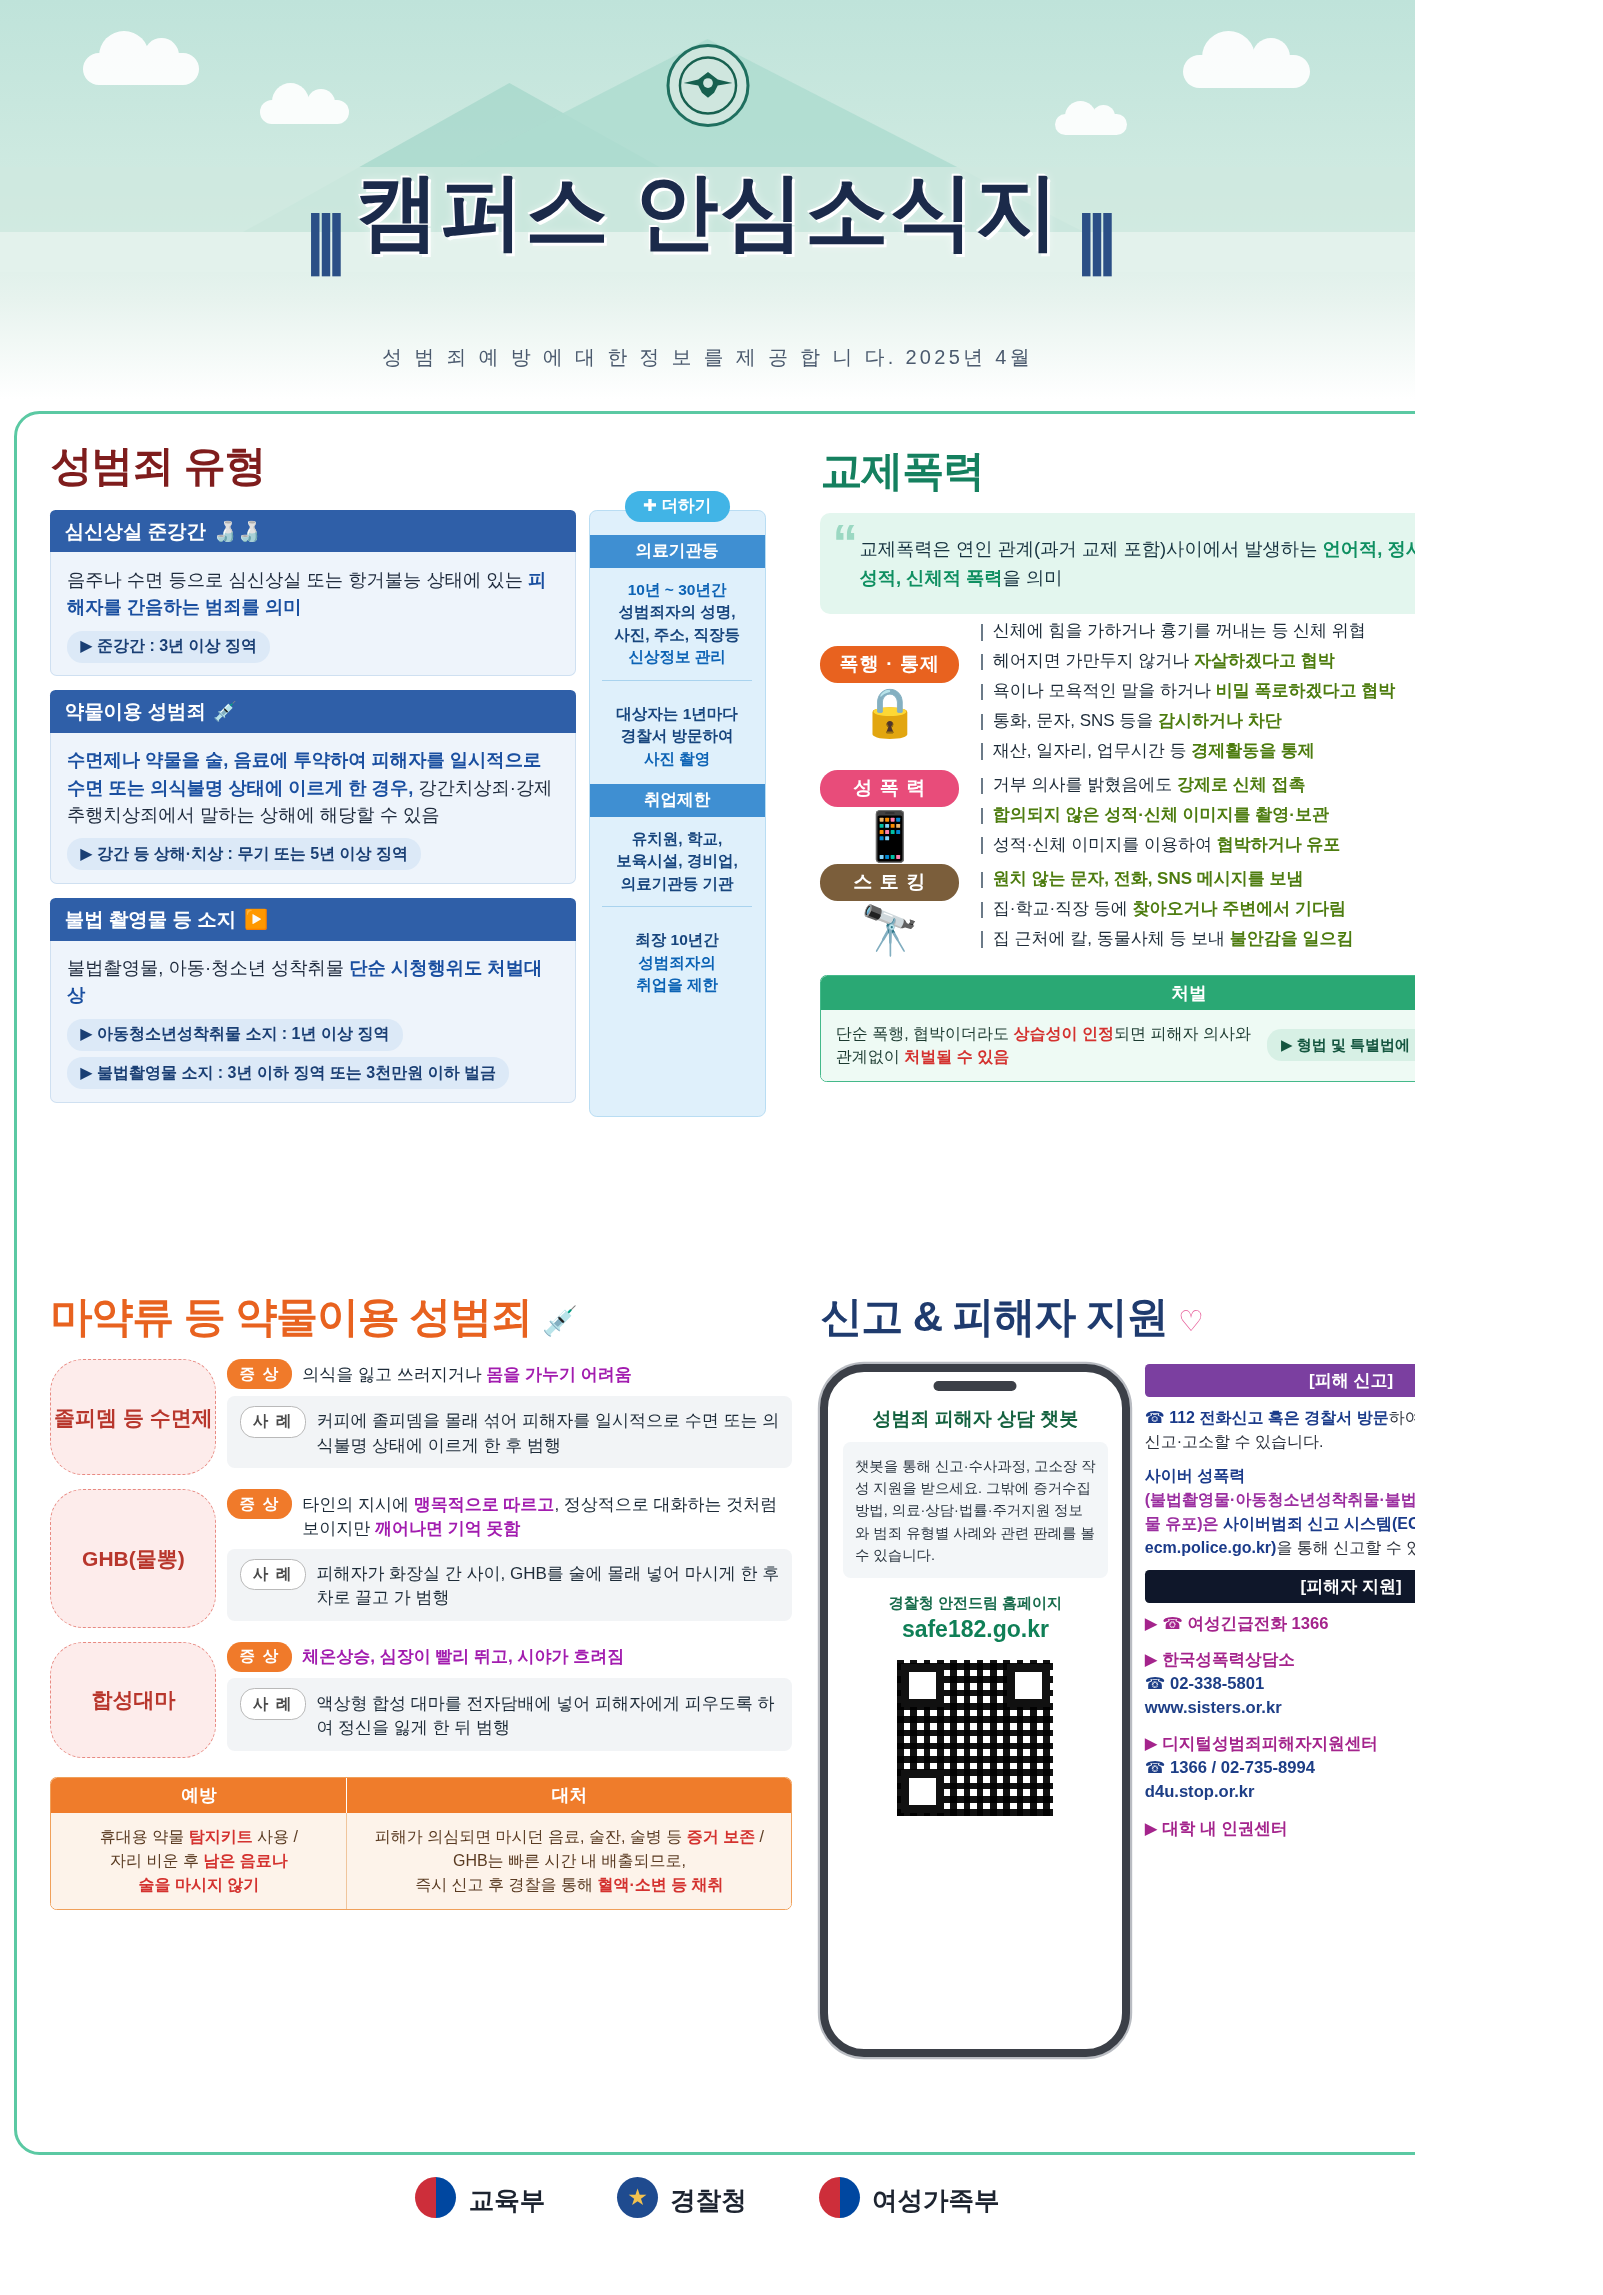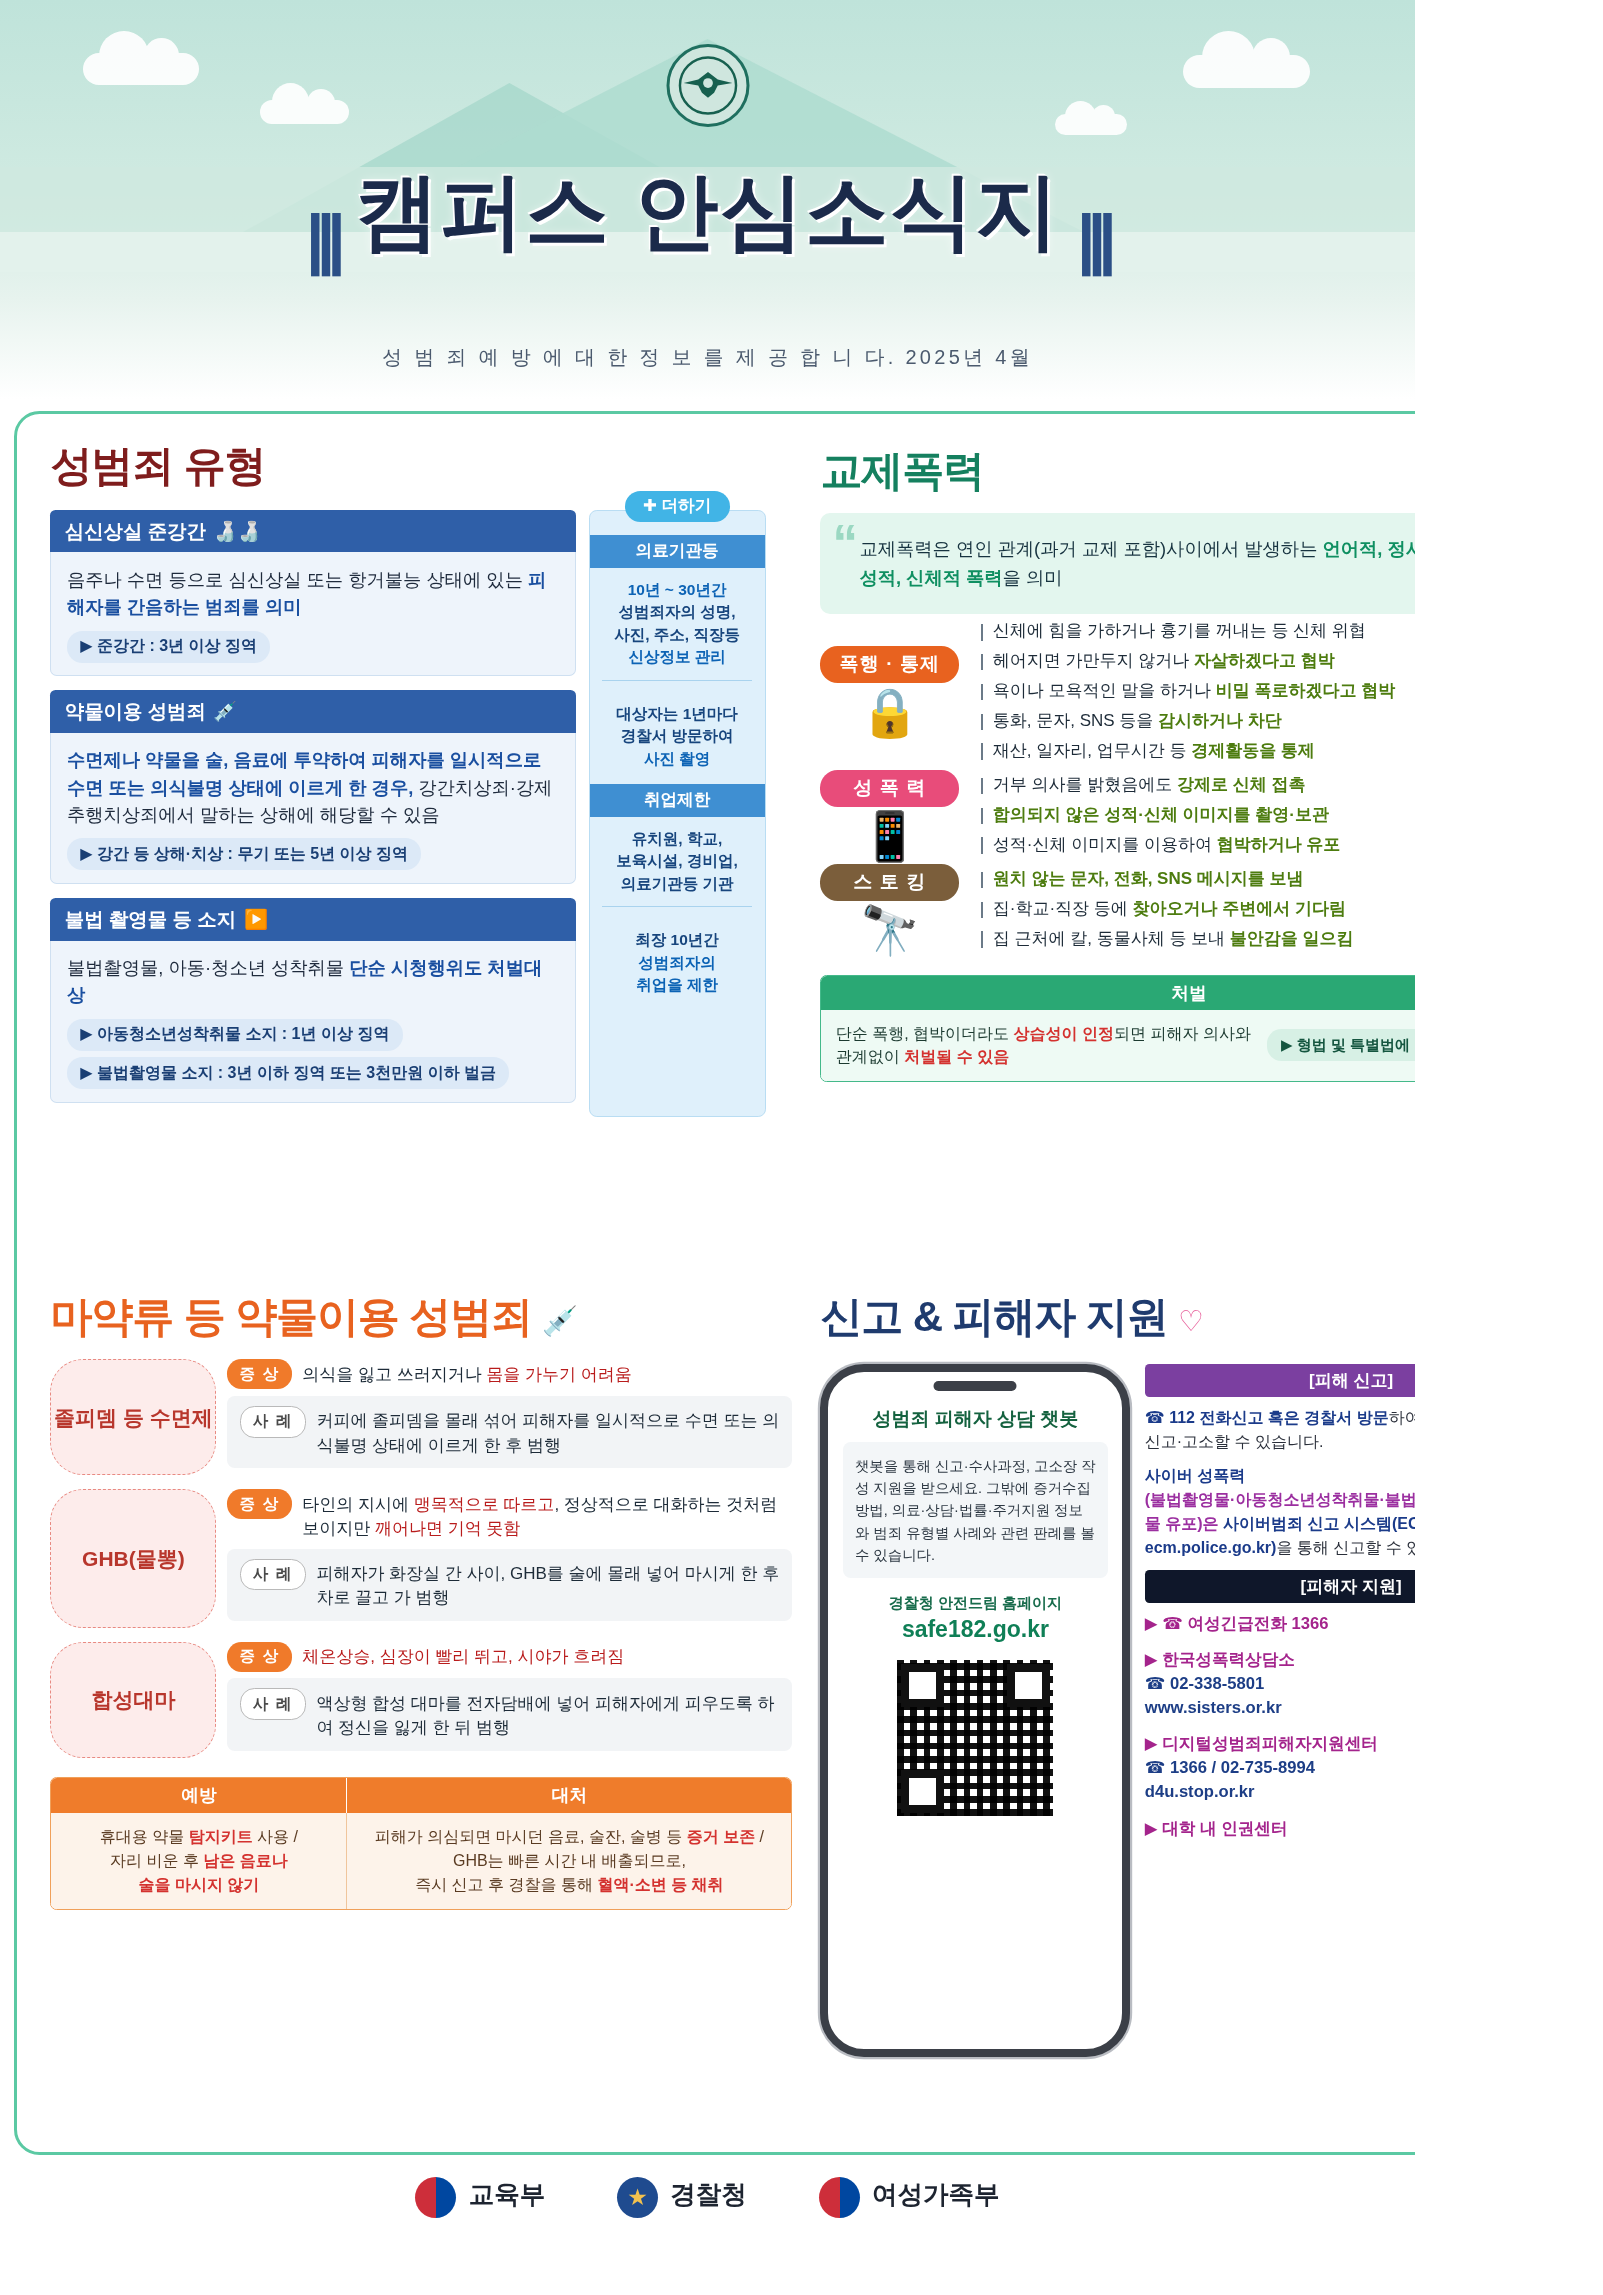--- a/index.html
+++ b/index.html
@@ -313,21 +313,21 @@
     color: #fff;
     border-radius: 14.4px;
     font-size: 15.5px;
     font-weight: 700;
     padding: 4.4px 12.2px;
     letter-spacing: 1.7px;
     white-space: nowrap;
   }
   .tag.sample { background: #fff; color: #4a4a4a; border: 1.1px solid #b9b9b9; font-weight: 600; }
   .drug-text { font-size: 17px; line-height: 1.45; color: #1d2b38; padding-top: 3.3px; }
-  .drug-text .r { color: #b91c1c; font-weight: 400; text-align: right; }
+  .drug-text .r { color: #a21caf; font-weight: 700; text-align: right; }
   .drug-box-grey { background: #f2f4f6; border-radius: 7.8px; padding: 10px 12.2px; }
 
   .pc-table { margin-top: 19px; border: 1.1px solid #f0a05a; border-radius: 6.6px; overflow: hidden; display: flex; flex-direction: column;}
   .pc-head { display: flex; }
   .pc-head div { color: #fff; font-size: 17.7px; font-weight: 700; text-align: center; padding: 5.5px 0; background: #ef7c2b;}
   .pc-head .a { width: 40%; border-right: 1.1px solid #fff; }
   .pc-head .b { width: 60%; }
   .pc-body { display: flex; background: #fdf3ea; }
   .pc-body .a, .pc-body .b { padding: 12.2px 10px; font-size: 16px; line-height: 1.5; text-align: center; color: #5a3b22; }
   .pc-body .a { width: 40%; border-right: 1.1px solid #f0c59c; }
@@ -402,21 +402,21 @@
   .sup-list li { list-style: none; font-size: 16.6px; line-height: 1.45; margin-bottom: 12.2px; color: #2a2f3a;}
   .sup-list li .t { color: #a4248c; font-weight: 700; }
   .sup-list li .s { color: #1d3e86; font-weight: 700; display: block; }
 
   
   .footer {
     position: absolute;
     left: 0; right: 0; top: 2177px;
     display: flex; align-items: center; justify-content: center; gap: 72px;
   }
-  .f-item { display: flex; align-items: flex-start; gap: 12.2px; font-size: 25.5px; font-weight: 700; color: #1d2430;}
+  .f-item { display: flex; align-items: flex-end; gap: 12.2px; font-size: 25.5px; font-weight: 700; color: #1d2430;}
   .taegeuk {
     width: 41px; height: 41px; border-radius: 50%;
     background: linear-gradient(90deg, #cd2e3a 50%, #0047a0 50%);
     position: relative;
   }
   .police-badge { width: 41px; height: 41px; border-radius: 50%; background: #1f4b8f; color: #f2c14e; display:flex; align-items:center; justify-content:center; font-size: 23px;}
 </style>
 </head>
 <body>
 

